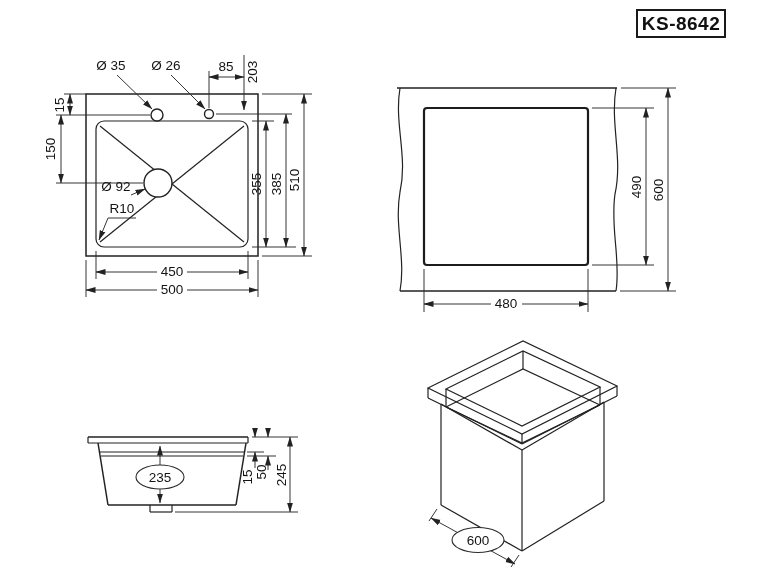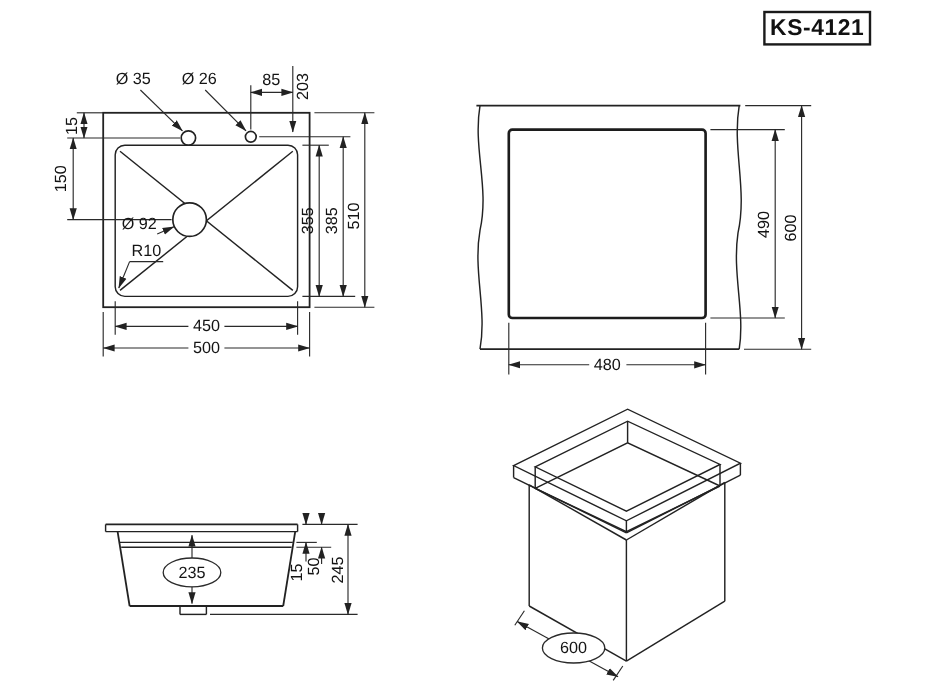--- a/index.html
+++ b/index.html
@@ -29,21 +29,21 @@
   .balloon{fill:#ffffff;stroke:#2a2a2a;stroke-width:1.1;}
   .wbg{fill:#ffffff;stroke:none;}
   text.d{font:13.5px "Liberation Sans",sans-serif;fill:#141414;text-anchor:middle;}
 </style>
 </head>
 <body>
 
 <div class="sheet">
 
   <div class="model-box">
-    <span>KS-4121</span>
+    <span>KS-8642</span>
   </div>
 
   <svg width="782" height="580" viewBox="0 0 782 580">
     <defs>
       <marker id="ar" viewBox="0 0 10 8" refX="9.5" refY="4" markerWidth="10" markerHeight="8" markerUnits="userSpaceOnUse" orient="auto-start-reverse">
         <path d="M0,1 L10,4 L0,7 Z" fill="#222"></path>
       </marker>
     </defs>
 
     <g>

